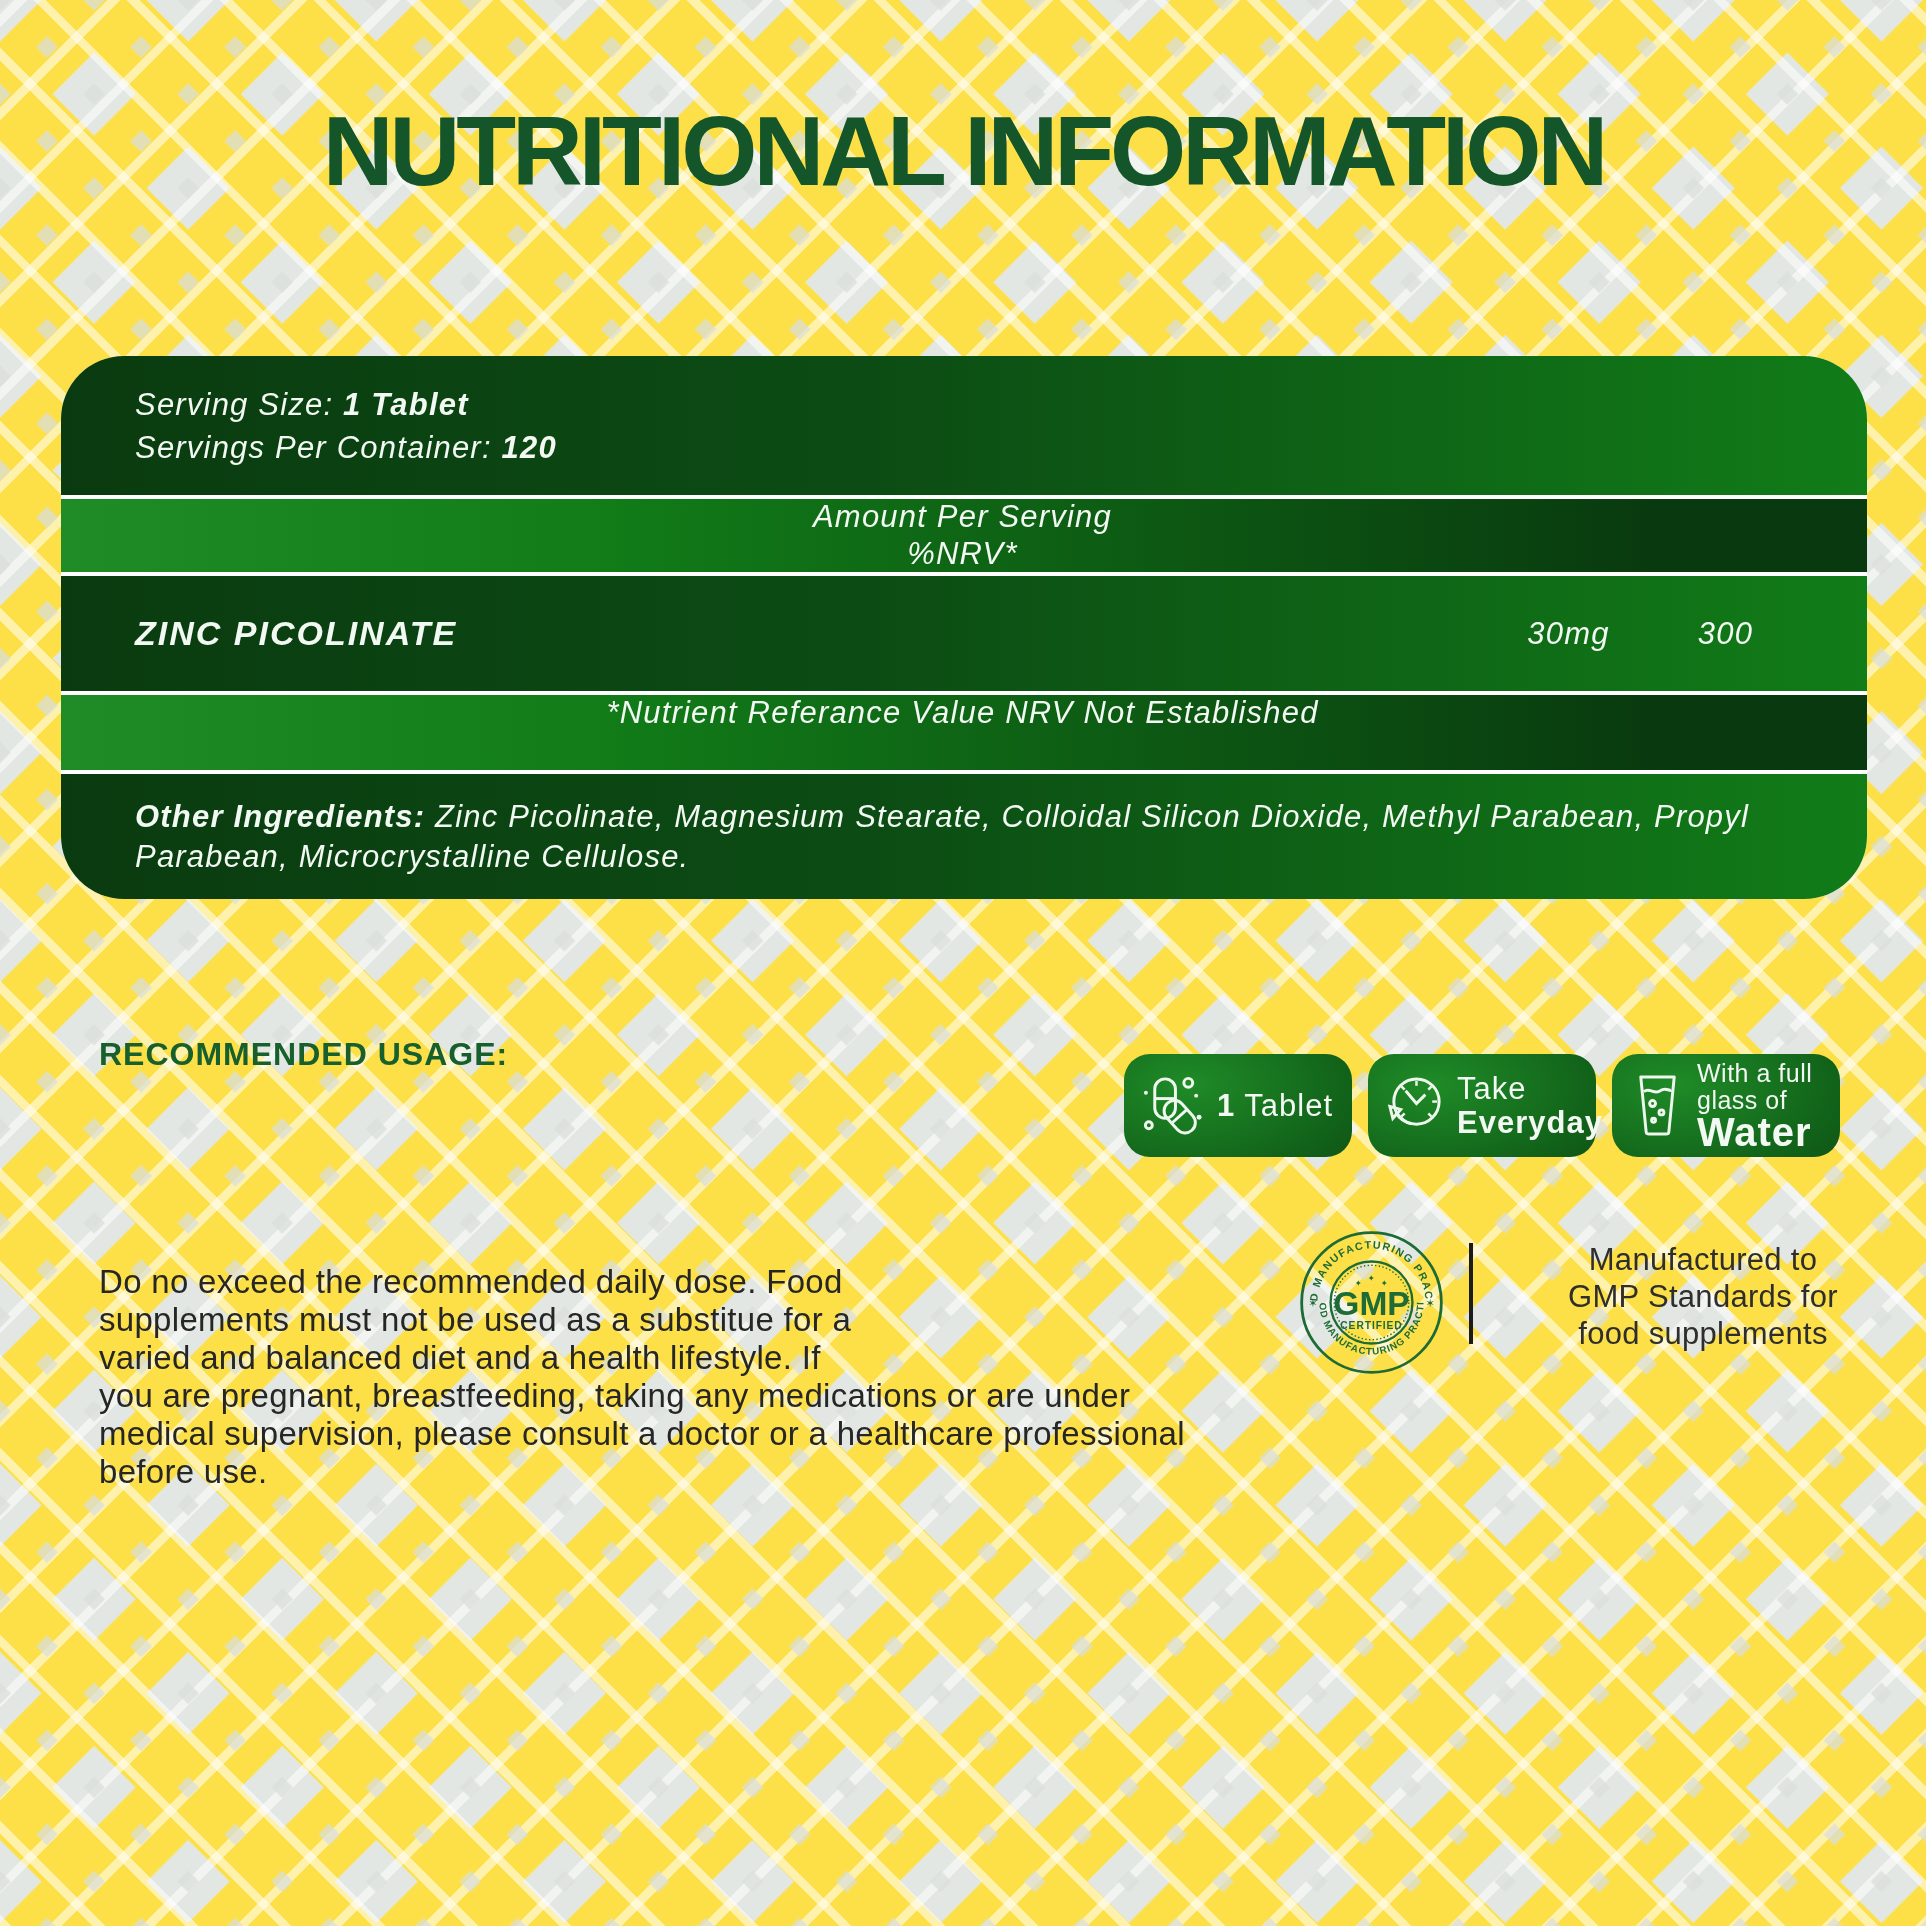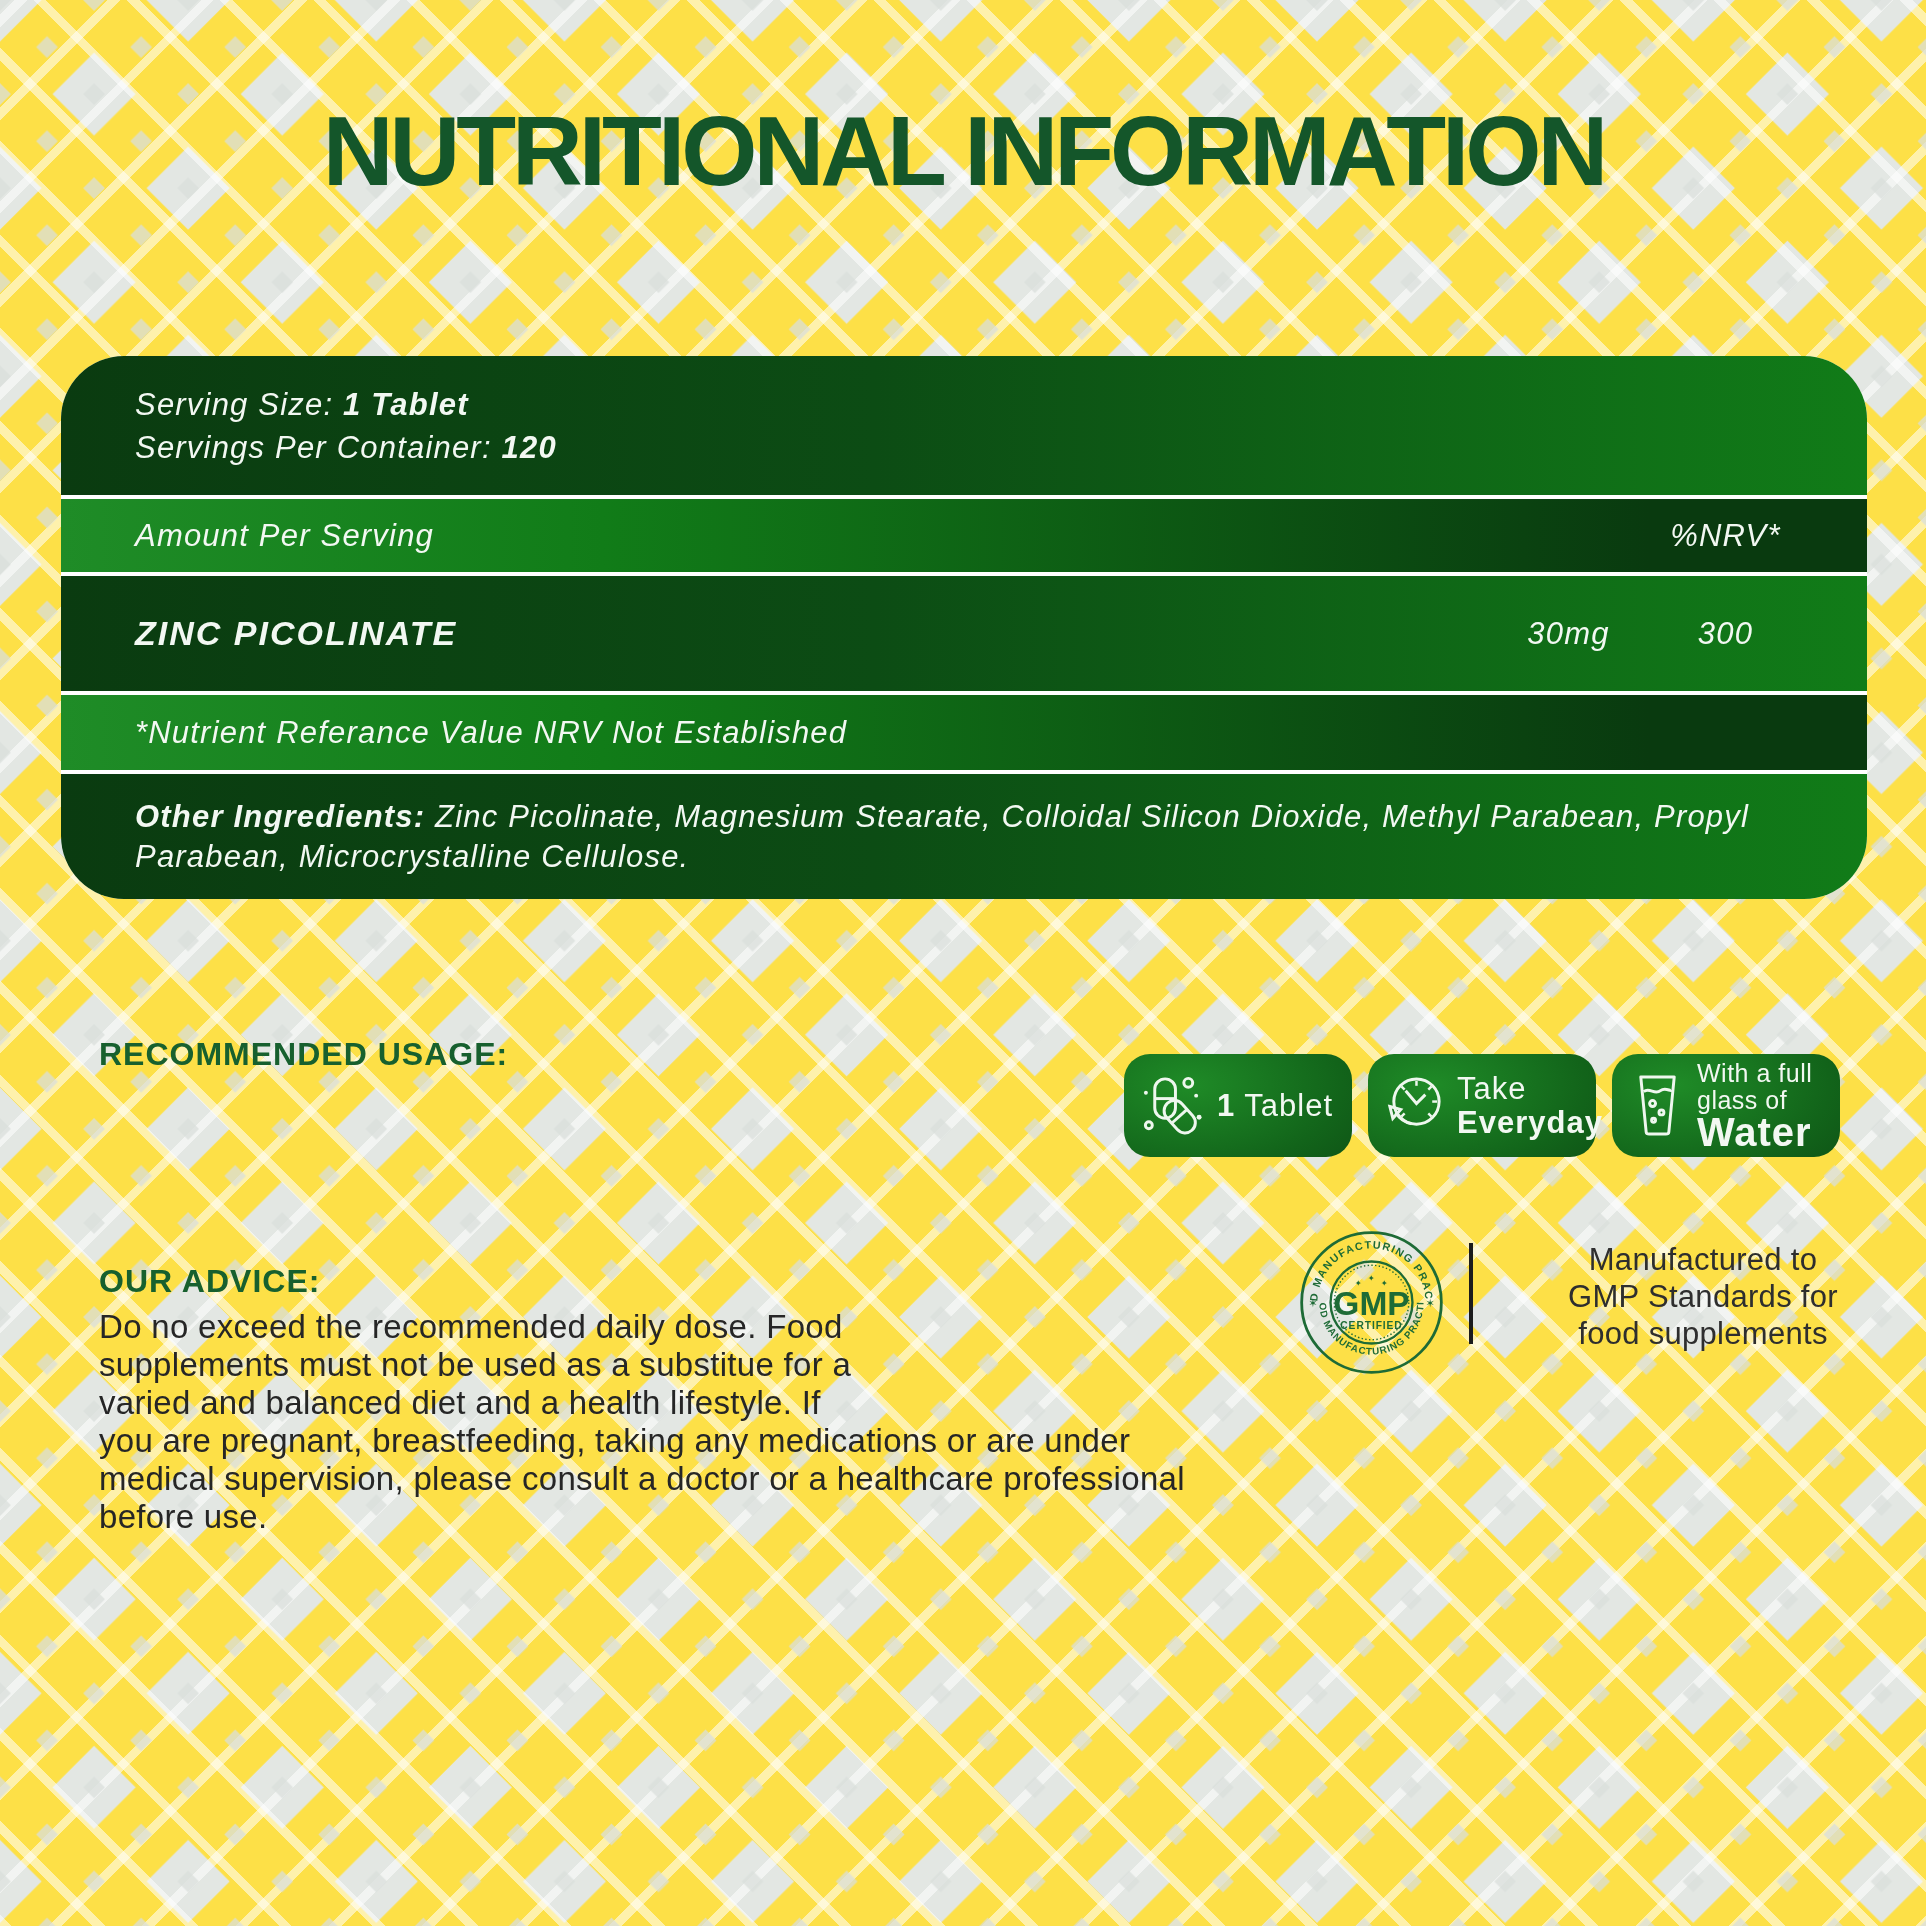--- a/index.html
+++ b/index.html
@@ -24,21 +24,21 @@
   .panel{
     position:absolute;left:61px;top:356px;width:1806px;height:543px;
     background:#ffffff;border-radius:63px;overflow:hidden;
   }
   .row{
     width:100%;box-sizing:border-box;padding:0 77px 0 74px;
     display:flex;align-items:center;color:#f2f8f2;margin-bottom:4px;
     letter-spacing:1.2px;font-size:31px;font-style:italic;
   }
   .g-db{background:linear-gradient(90deg,#0a3b10 0%,#0c4c14 45%,#117c18 100%);}
-  .g-bd{background:linear-gradient(90deg,#1f8c27 0%,#117c18 30%,#093a0f 88%);}
+  .g-bd{background:linear-gradient(90deg,#1f8c27 0%,#117c18 30%,#093a0f 88%);flex-direction:column;}
   .r1{height:139px;flex-direction:column;align-items:flex-start;justify-content:center;line-height:43px;}
   .r2{height:73px;}
   .r3{height:115px;}
   .r4{height:75px;}
   .r5{height:125px;margin-bottom:0;line-height:40px;}
   .grow{flex:1;}
   .col{width:129px;text-align:center;flex:none;}
   .c1{margin-right:28px;}
   .zinc-name{font-size:34px;font-weight:bold;letter-spacing:2px;}
   .r5 .wrap{line-height:40px;}
@@ -163,21 +163,20 @@
         <path d="M18 22 C 24 17 29 26 35 21 C 40 17 45 22 46.5 20.5"></path>
         <circle cx="27" cy="34" r="3"></circle>
         <circle cx="36" cy="43" r="2.5"></circle>
         <circle cx="28" cy="51" r="2"></circle>
       </svg>
       <div class="txt"><span>With a full</span><br><span>glass of</span><br><b>Water</b></div>
     </div>
   </div>
 
   <div class="sec advice">
-    <p class="sec-h">OUR ADVICE:</p>
     <p class="sec-b">Do no exceed the recommended daily dose. Food
 supplements must not be used as a substitue for a
 varied and balanced diet and a health lifestyle. If
 you are pregnant, breastfeeding, taking any medications or are under
 medical supervision, please consult a doctor or a healthcare professional
 before use.</p>
   </div>
 
   <svg class="gmp-seal" width="149" height="149" viewBox="0 0 160 160" xmlns="http://www.w3.org/2000/svg">
     <defs>

